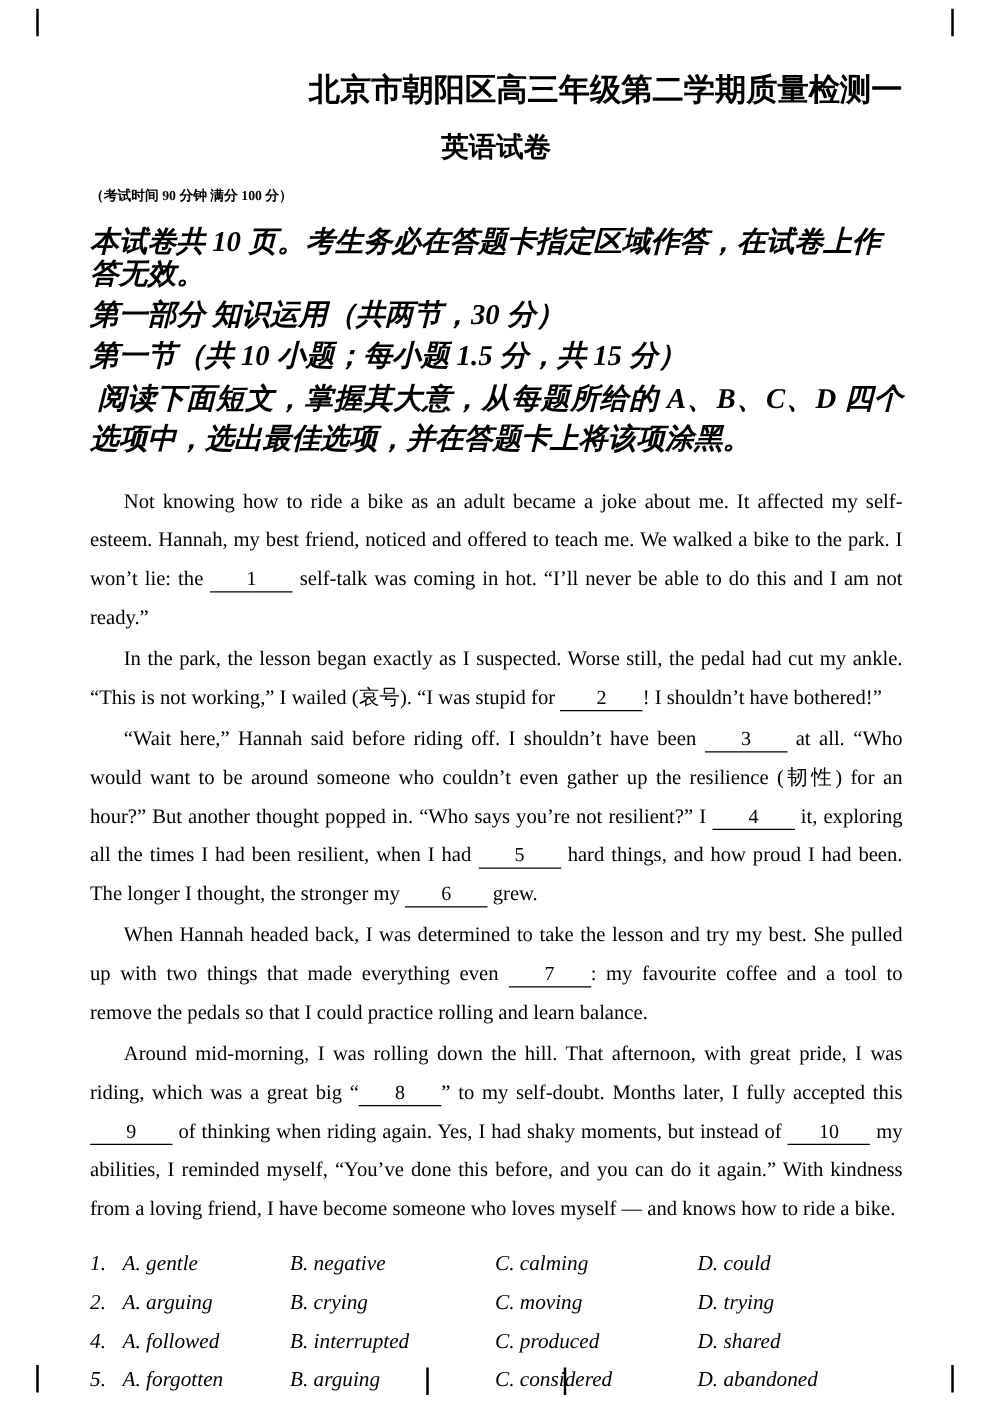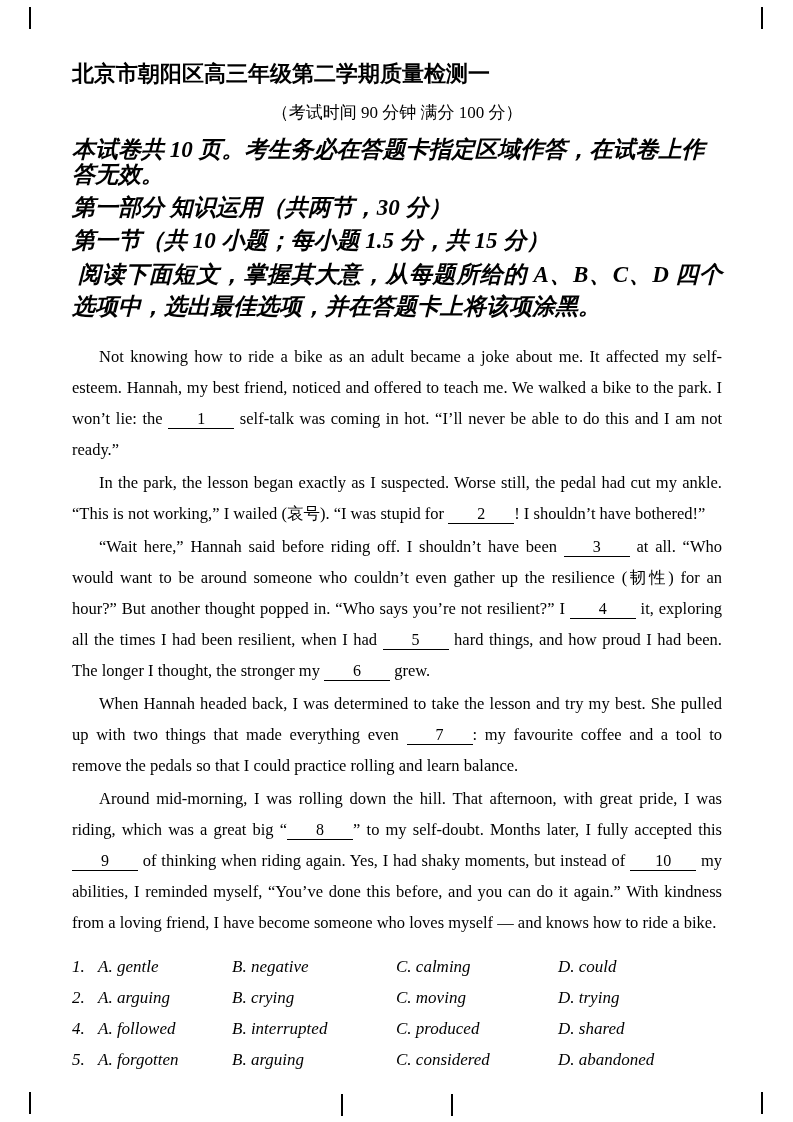--- a/index.html
+++ b/index.html
@@ -13,23 +13,23 @@
   .crop { position:absolute; width:2px; height:22px; background:#000; }
   .crop.tl { left:29px;  top:7px; }
   .crop.tr { left:761px; top:7px; }
   .crop.bl { left:29px;  top:1092px; }
   .crop.br { left:761px; top:1092px; }
   .crop.bc1 { left:341px; top:1094px; }
   .crop.bc2 { left:451px; top:1094px; }
 
   .page { position:absolute; left:72px; top:50px; width:650px; }
 
-  .title    { text-align:left; font-size:22px; font-weight:bold; line-height:28px; margin-top:10px; }
+  .title    { text-align:right; font-size:25px; font-weight:bold; line-height:28px; margin-top:10px;font-family:Liberation Mono, monospace; }
   .subtitle { text-align:center; font-size:22px; font-weight:bold; line-height:28px; margin-top:16px; }
-  .meta     { text-align:center; font-size:17px; font-weight:normal; line-height:22px; margin-top:14px; }
+  .meta     { text-align:left; font-size:11px; font-weight:bold; line-height:22px; margin-top:14px; }
 
   .cn { font-weight:bold; font-size:23px; line-height:25px; margin-top:8px;font-style:italic; }
   .cn.notice { margin-top:13px; }
   .cn.directions { line-height:32px; text-indent:6px; margin-top:6px; text-align:justify; }
 
   .passage { margin-top:18px; }
   .en {
     font-size:16.5px; line-height:31px;
     text-align:justify; text-indent:27px;
     margin-top:2px;
@@ -57,20 +57,21 @@
 <div class="crop tl"></div>
 <div class="crop tr"></div>
 <div class="crop bl"></div>
 <div class="crop br"></div>
 <div class="crop bc1"></div>
 <div class="crop bc2"></div>
 
 <div class="page">
 
   <h1 class="title">北京市朝阳区高三年级第二学期质量检测一</h1>
+  <h2 class="subtitle">英语试卷</h2>
   <div class="meta">（考试时间 90 分钟  满分 100 分）</div>
 
   <p class="cn notice">本试卷共 10 页。考生务必在答题卡指定区域作答，在试卷上作答无效。</p>
   <p class="cn">第一部分  知识运用（共两节，30 分）</p>
   <p class="cn">第一节（共 10 小题；每小题 1.5 分，共 15 分）</p>
   <p class="cn directions">阅读下面短文，掌握其大意，从每题所给的 A、B、C、D 四个选项中，选出最佳选项，并在答题卡上将该项涂黑。</p>
 
   <div class="passage">
     <p class="en">Not knowing how to ride a bike as an adult became a joke about me. It affected my self-esteem. Hannah, my best friend, noticed and offered to teach me. We walked a bike to the park. I won’t lie: the <span class="blank">1</span> self-talk was coming in hot. “I’ll never be able to do this and I am not ready.”</p>
     <p class="en">In the park, the lesson began exactly as I suspected. Worse still, the pedal had cut my ankle. “This is not working,” I wailed (哀号). “I was stupid for <span class="blank">2</span>! I shouldn’t have bothered!”</p>

